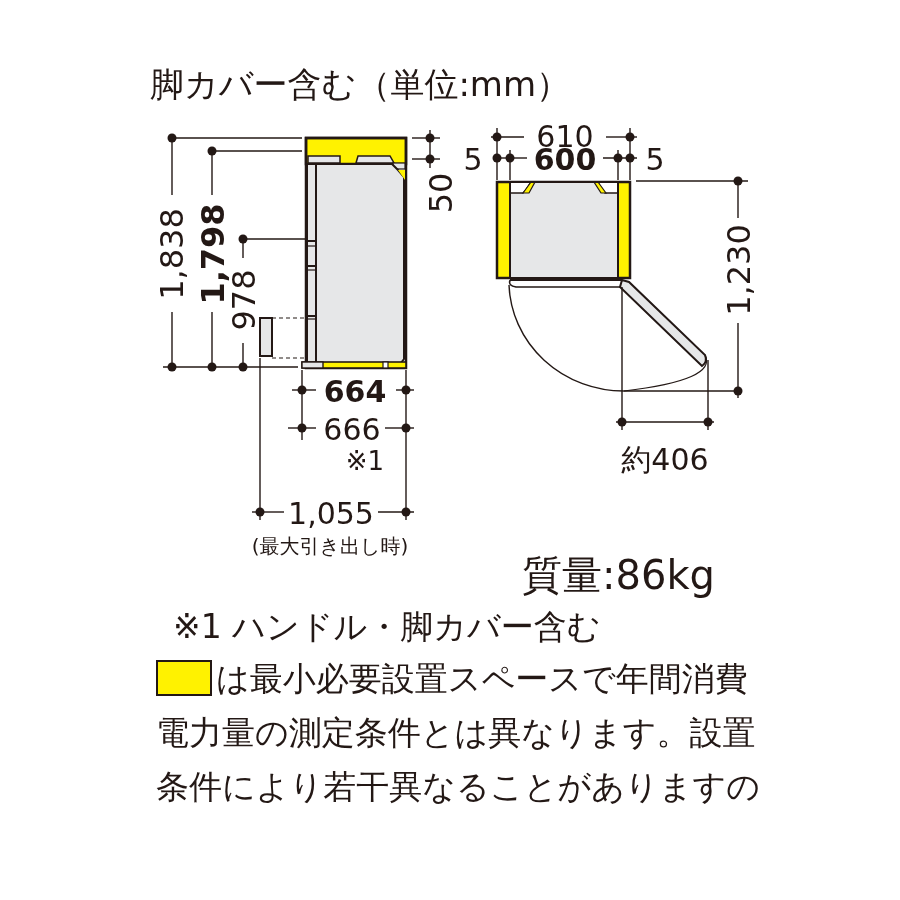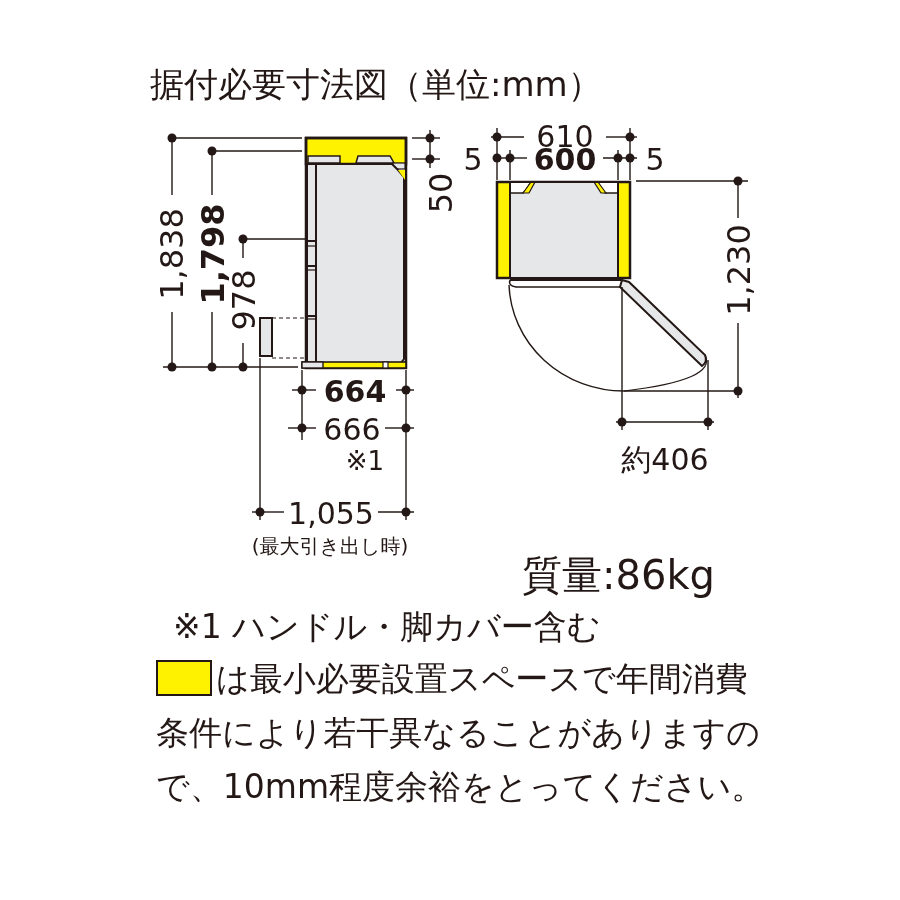--- a/index.html
+++ b/index.html
@@ -11,21 +11,21 @@
     .mass { position: absolute; left: 522px; top: 548px; font-size: 40px; white-space: nowrap; text-align: right; }
     .note1 { position: absolute; left: 148px; top: 605px; font-size: 33px; white-space: nowrap; margin-left: 25px; }
     .legend { position: absolute; left: 148px; top: 652px; font-size: 33px; line-height: 54px; width: 620px; }
     .legend-line { white-space: nowrap; display: block; padding-left: 8px; }
     .swatch { display: inline-block; width: 56px; height: 36px; background: #fff200; border: 2px solid #231815;
               vertical-align: -6px; margin-right: 4px; box-sizing: border-box; }
   </style>
 </head>
 <body>
 
-<div class="title">据付必要寸法図（単位:mm）</div>
+<div class="title">脚カバー含む（単位:mm）</div>
 
 <svg class="diagram" width="900" height="900" viewBox="0 0 900 900">
   <g stroke="#231815" fill="none" stroke-width="1.6">
 
     <g>
 
       <rect x="306" y="138" width="100" height="26" fill="#fff200" stroke="#231815" stroke-width="2.5"></rect>
 
       <rect x="306" y="138" width="100" height="230" fill="none" stroke="#231815" stroke-width="2.5"></rect>
 
@@ -169,15 +169,15 @@
   <text class="svtext" font-size="30" x="655" y="170" text-anchor="middle">5</text>
   <text class="svtext" font-size="32" transform="translate(750 270) rotate(-90)" text-anchor="middle">1,230</text>
   <text class="svtext" font-size="30" x="665" y="470" text-anchor="middle">約406</text>
 </svg>
 
 <div class="mass">質量:86kg</div>
 <div class="note1">※1 ハンドル・脚カバー含む</div>
 
 <div class="legend">
   <span class="legend-line"><span class="swatch"></span><span>は最小必要設置スペースで年間消費</span></span>
+  <span class="legend-line">電力量の測定条件とは異なります。設置</span>
   <span class="legend-line">条件により若干異なることがありますの</span>
-  <span class="legend-line">で、10mm程度余裕をとってください。</span>
 </div>
 
 </body></html>

